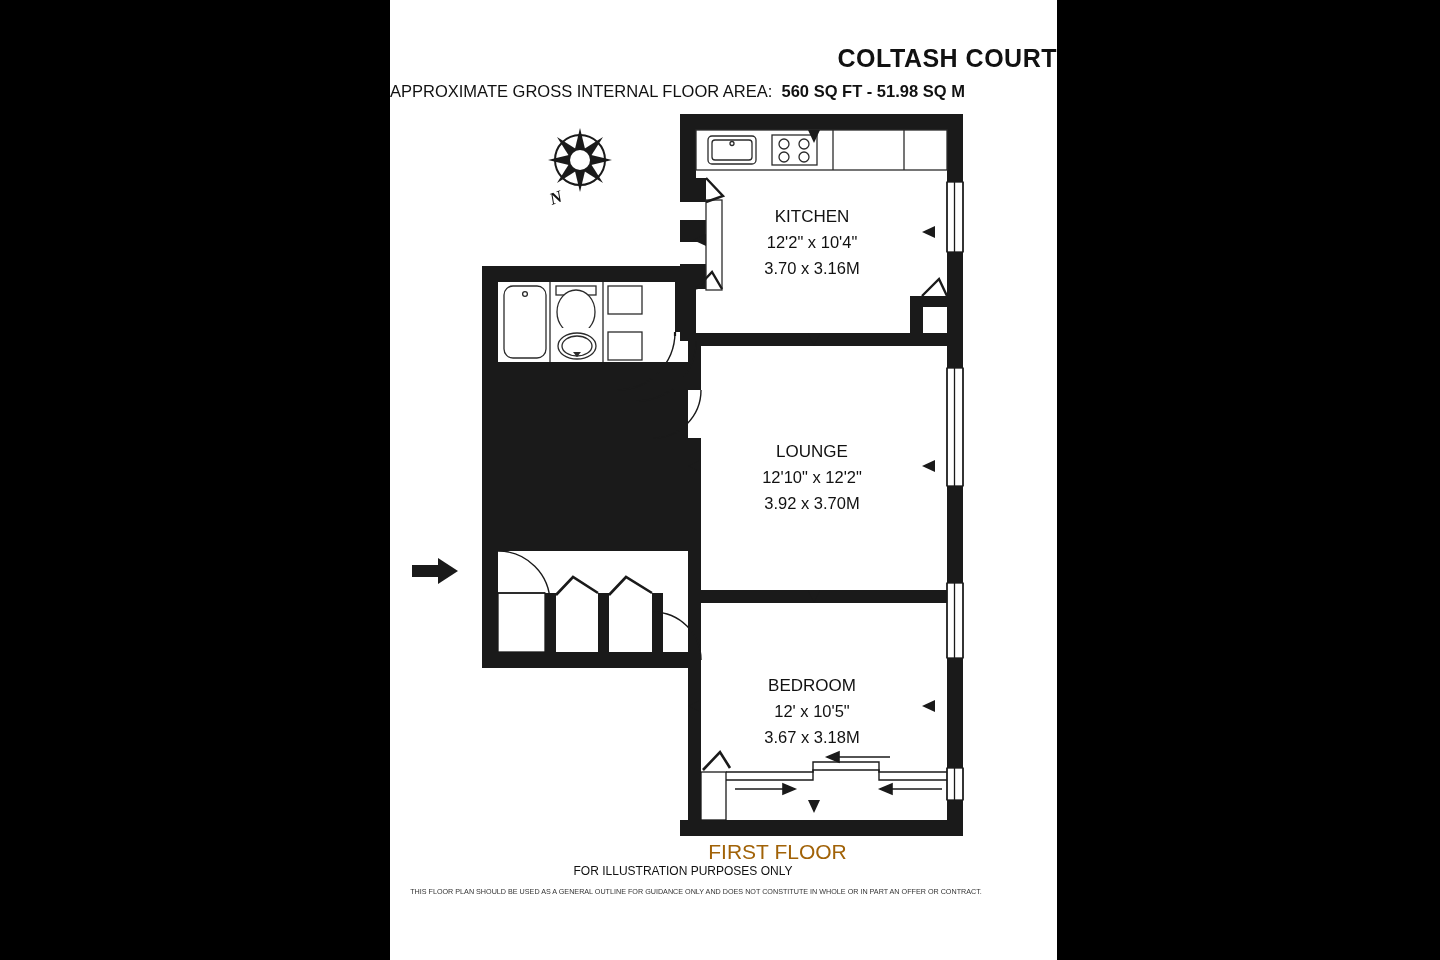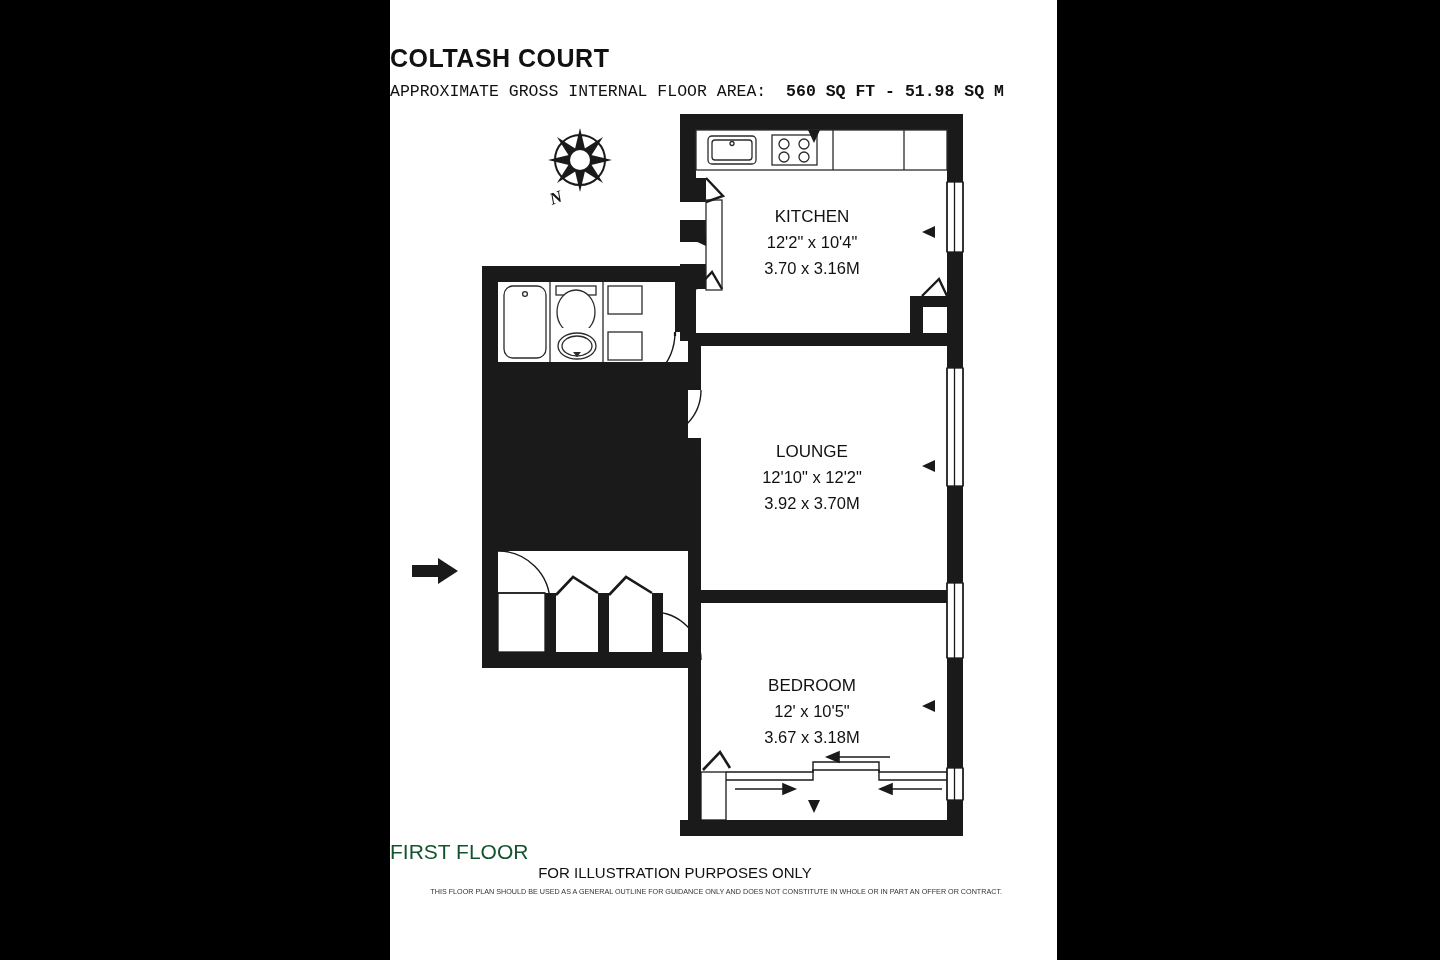--- a/index.html
+++ b/index.html
@@ -24,67 +24,67 @@
     top: 0px;
     width: 667px;
     height: 960px;
     background: #ffffff;
   }
   .title {
     position: absolute;
     left: 0;
     top: 44px;
     width: 667px;
-    text-align: left;
+    text-align: right;
     font-size: 25px;
     font-weight: bold;
     letter-spacing: 0.5px;
     color: #111111;
     font-family: "Liberation Sans", sans-serif;
   }
   .subtitle {
     position: absolute;
     left: 0;
     top: 82px;
     width: 552px;
     text-align: center;
     font-size: 16.5px;
     color: #111111;
-    font-family: Liberation Mono, monospace;
+    font-family: Liberation Sans, sans-serif;
     white-space: nowrap;
   }
   .subtitle .lead { font-weight: normal; }
   .subtitle .area { font-weight: bold; }
 
   .floor-label {
     position: absolute;
     left: 0;
     top: 840px;
     width: 775px;
-    text-align: left;
+    text-align: center;
     font-size: 21px;
-    color: #14532d;
+    color: #a16207;
     font-family: "Liberation Sans", sans-serif;
   }
   .floor-sub {
     position: absolute;
-    left: 8px;
+    left: 16px;
     top: 864px;
     width: 554px;
     text-align: center;
-    font-size: 15px;
+    font-size: 12px;
     color: #111111;
     font-family: "Liberation Sans", sans-serif;
   }
   .disclaimer {
     position: absolute;
     left: 0;
     top: 886px;
     width: 612px;
-    text-align: right;
+    text-align: center;
     font-size: 7.2px;
     line-height: 11px;
     color: #333333;
     font-family: "Liberation Sans", sans-serif;
   }
   .disclaimer div { white-space: nowrap; }
 
   #plan-svg {
     position: absolute;
     left: 0px;

